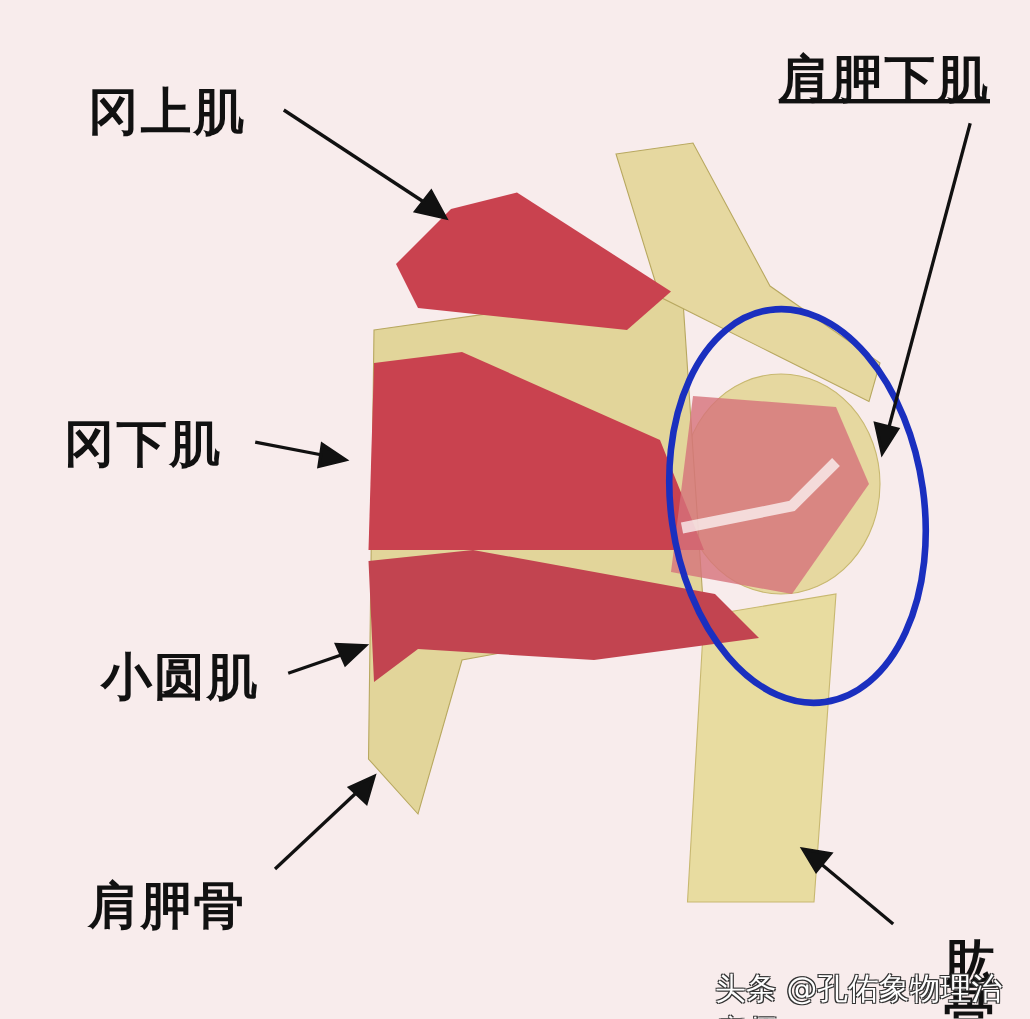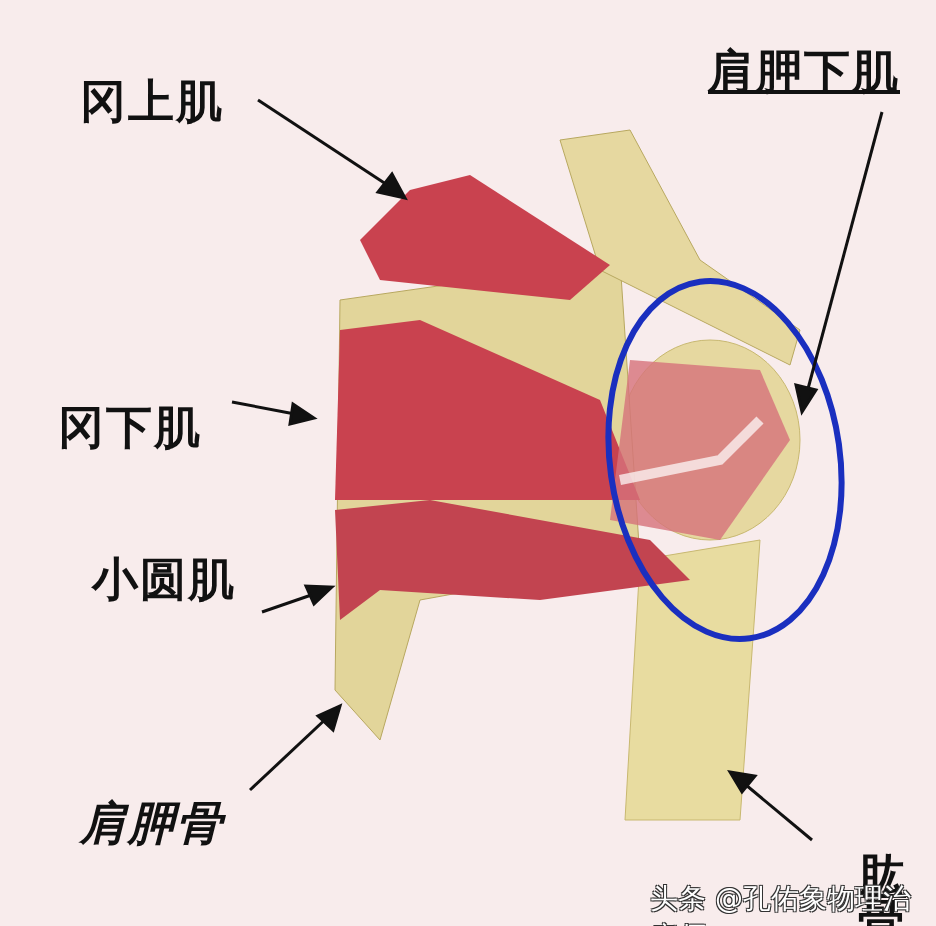--- a/index.html
+++ b/index.html
@@ -43,17 +43,17 @@
     <polygon points="332,587 314,604 306,586"></polygon>
     <line x1="250" y1="790" x2="330" y2="715"></line>
     <polygon points="340,706 333,730 318,716"></polygon>
     <line x1="812" y1="840" x2="740" y2="780"></line>
     <polygon points="730,772 755,776 742,792"></polygon>
   </g>
 </svg>
 
 <div class="label" style="left:80px;top:78px;text-align:right;">冈上肌</div>
 <div class="label" style="left:708px;top:48px;text-decoration:underline;">肩胛下肌</div>
-<div class="label" style="left:58px;top:380px;margin-top:24px;">冈下肌</div>
-<div class="label" style="left:92px;top:556px;">小圆肌</div>
-<div class="label" style="left:80px;top:800px;font-style:italic;">肩胛骨</div>
+<div class="label" style="left:58px;top:380px;">冈下肌</div>
+<div class="label" style="left:92px;top:592px;">小圆肌</div>
+<div class="label" style="left:80px;top:800px;">肩胛骨</div>
 <div class="label" style="left:858px;top:852px;text-decoration:underline;">肱骨</div>
 <div class="wm">头条 @孔佑象物理治疗师</div>
 
 </body></html>

